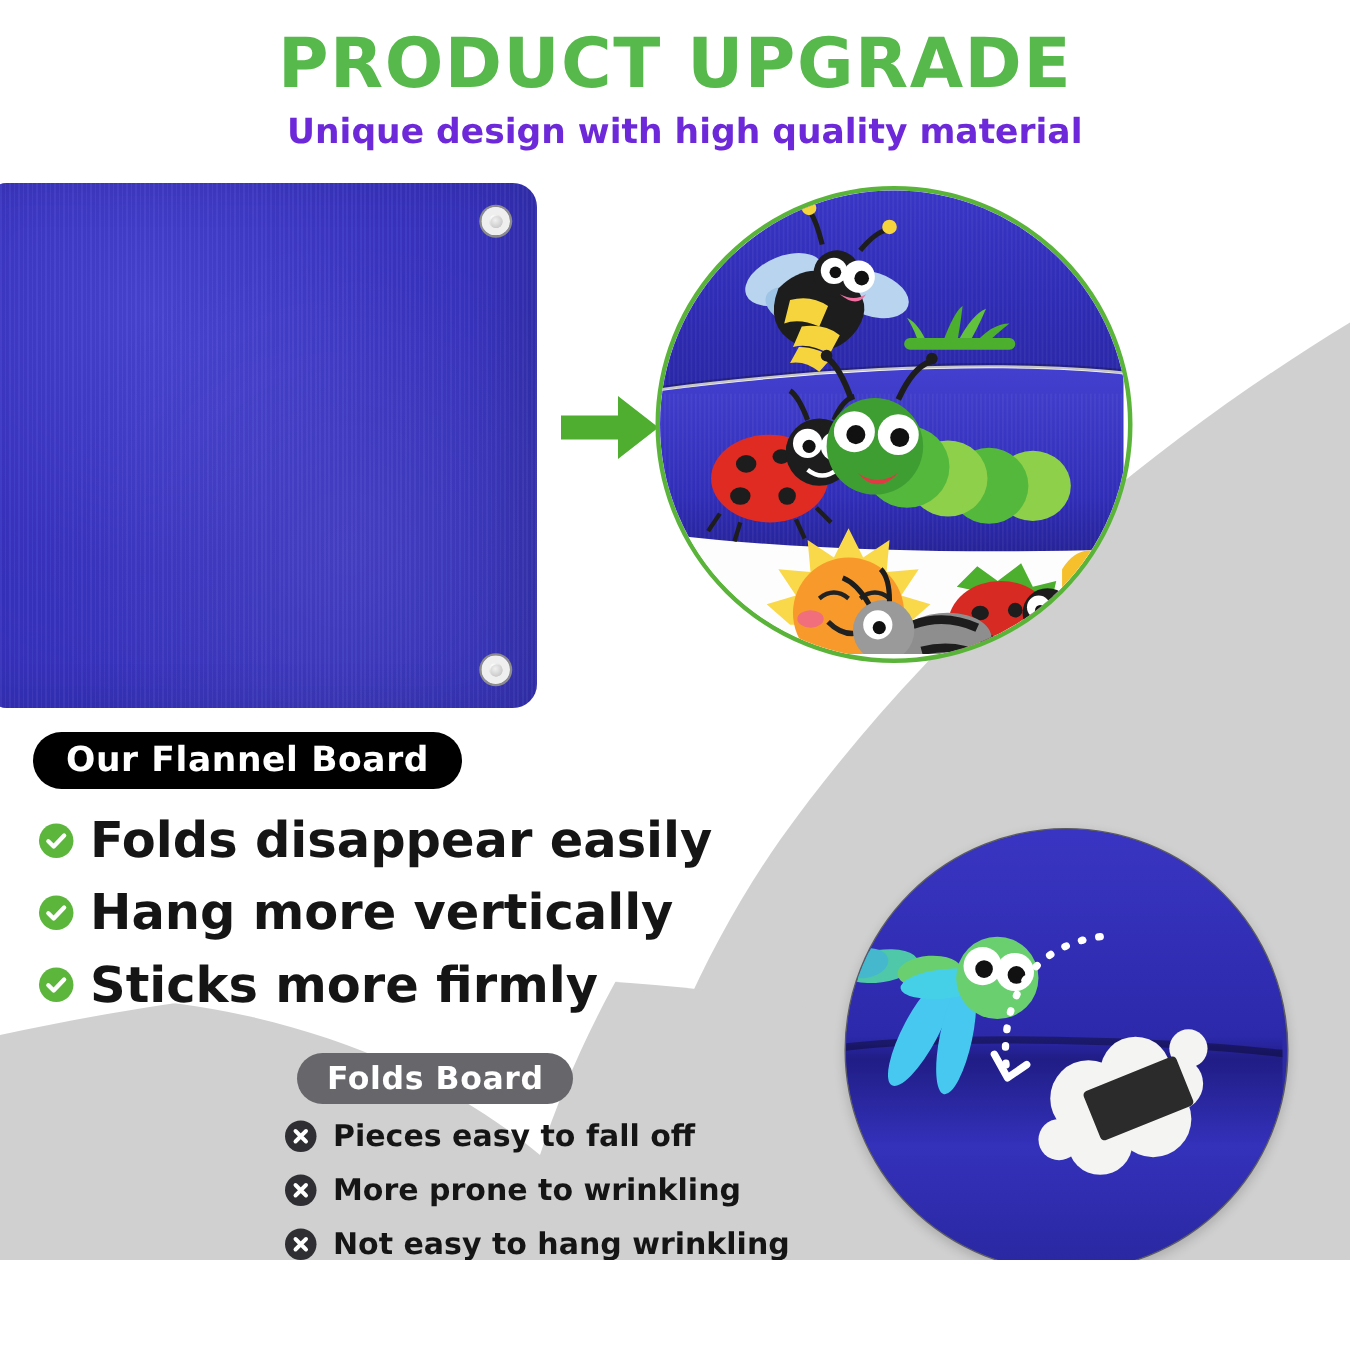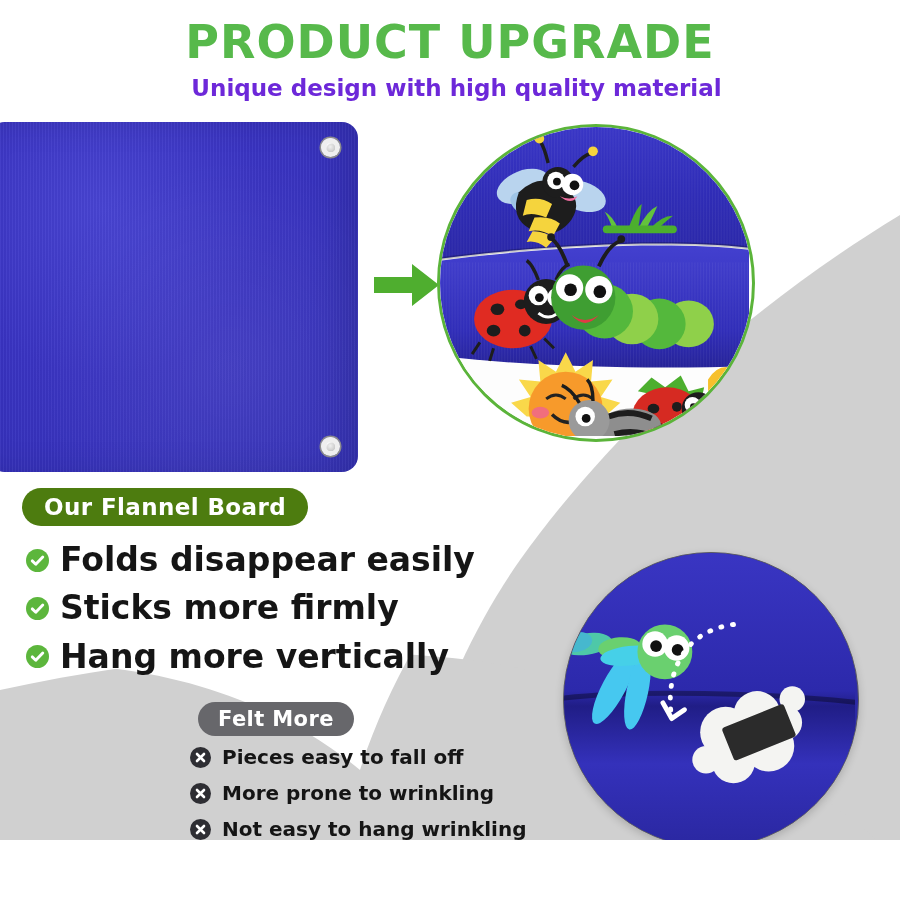--- a/index.html
+++ b/index.html
@@ -77,21 +77,21 @@
   .bub-svg { position: absolute; inset: -3px; width: 100%; height: 100%; }
 
   
   .pill {
     position: absolute; display: inline-flex; align-items: center; justify-content: center;
     border-radius: 999px; color: #ffffff; font-weight: 700;
     letter-spacing: .4px; white-space: nowrap;
   }
   .pill-good {
     left: 22px; top: 488px; height: 38px; padding: 0 22px;
-    background: #4d7c0f; font-size: 23px;
+    background: #000000; font-size: 23px;
   }
   .pill-bad {
     left: 198px; top: 702px; height: 34px; padding: 0 20px;
     background: #67676b; font-size: 21px;
   }
 
   
   .list { position: absolute; }
   .list-good { left: 26px; top: 542px; }
   .list-bad  { left: 190px; top: 746px; }
@@ -331,33 +331,33 @@
           </svg>
       </span>
       <span class="row-txt">Folds disappear easily</span>
     </div>
     <div class="row">
       <span class="ico check">
         <svg viewBox="0 0 24 24">
             <path d="M6.5 12.4 L10.2 16 L17.5 8.4" fill="none" stroke="#fff" stroke-width="3" stroke-linecap="round" stroke-linejoin="round"></path>
           </svg>
       </span>
+      <span class="row-txt">Hang more vertically</span>
+    </div>
+    <div class="row">
+      <span class="ico check">
+        <svg viewBox="0 0 24 24">
+            <path d="M6.5 12.4 L10.2 16 L17.5 8.4" fill="none" stroke="#fff" stroke-width="3" stroke-linecap="round" stroke-linejoin="round"></path>
+          </svg>
+      </span>
       <span class="row-txt">Sticks more firmly</span>
     </div>
-    <div class="row">
-      <span class="ico check">
-        <svg viewBox="0 0 24 24">
-            <path d="M6.5 12.4 L10.2 16 L17.5 8.4" fill="none" stroke="#fff" stroke-width="3" stroke-linecap="round" stroke-linejoin="round"></path>
-          </svg>
-      </span>
-      <span class="row-txt">Hang more vertically</span>
-    </div>
-  </div>
-
-  <div class="pill pill-bad">Felt More</div>
+  </div>
+
+  <div class="pill pill-bad">Folds Board</div>
 
   <div class="list list-bad">
     <div class="row">
       <span class="ico cross">
         <svg viewBox="0 0 24 24">
             <path d="M8 8 L16 16 M16 8 L8 16" fill="none" stroke="#fff" stroke-width="3" stroke-linecap="round"></path>
           </svg>
       </span>
       <span class="row-txt">Pieces easy to fall off</span>
     </div>

